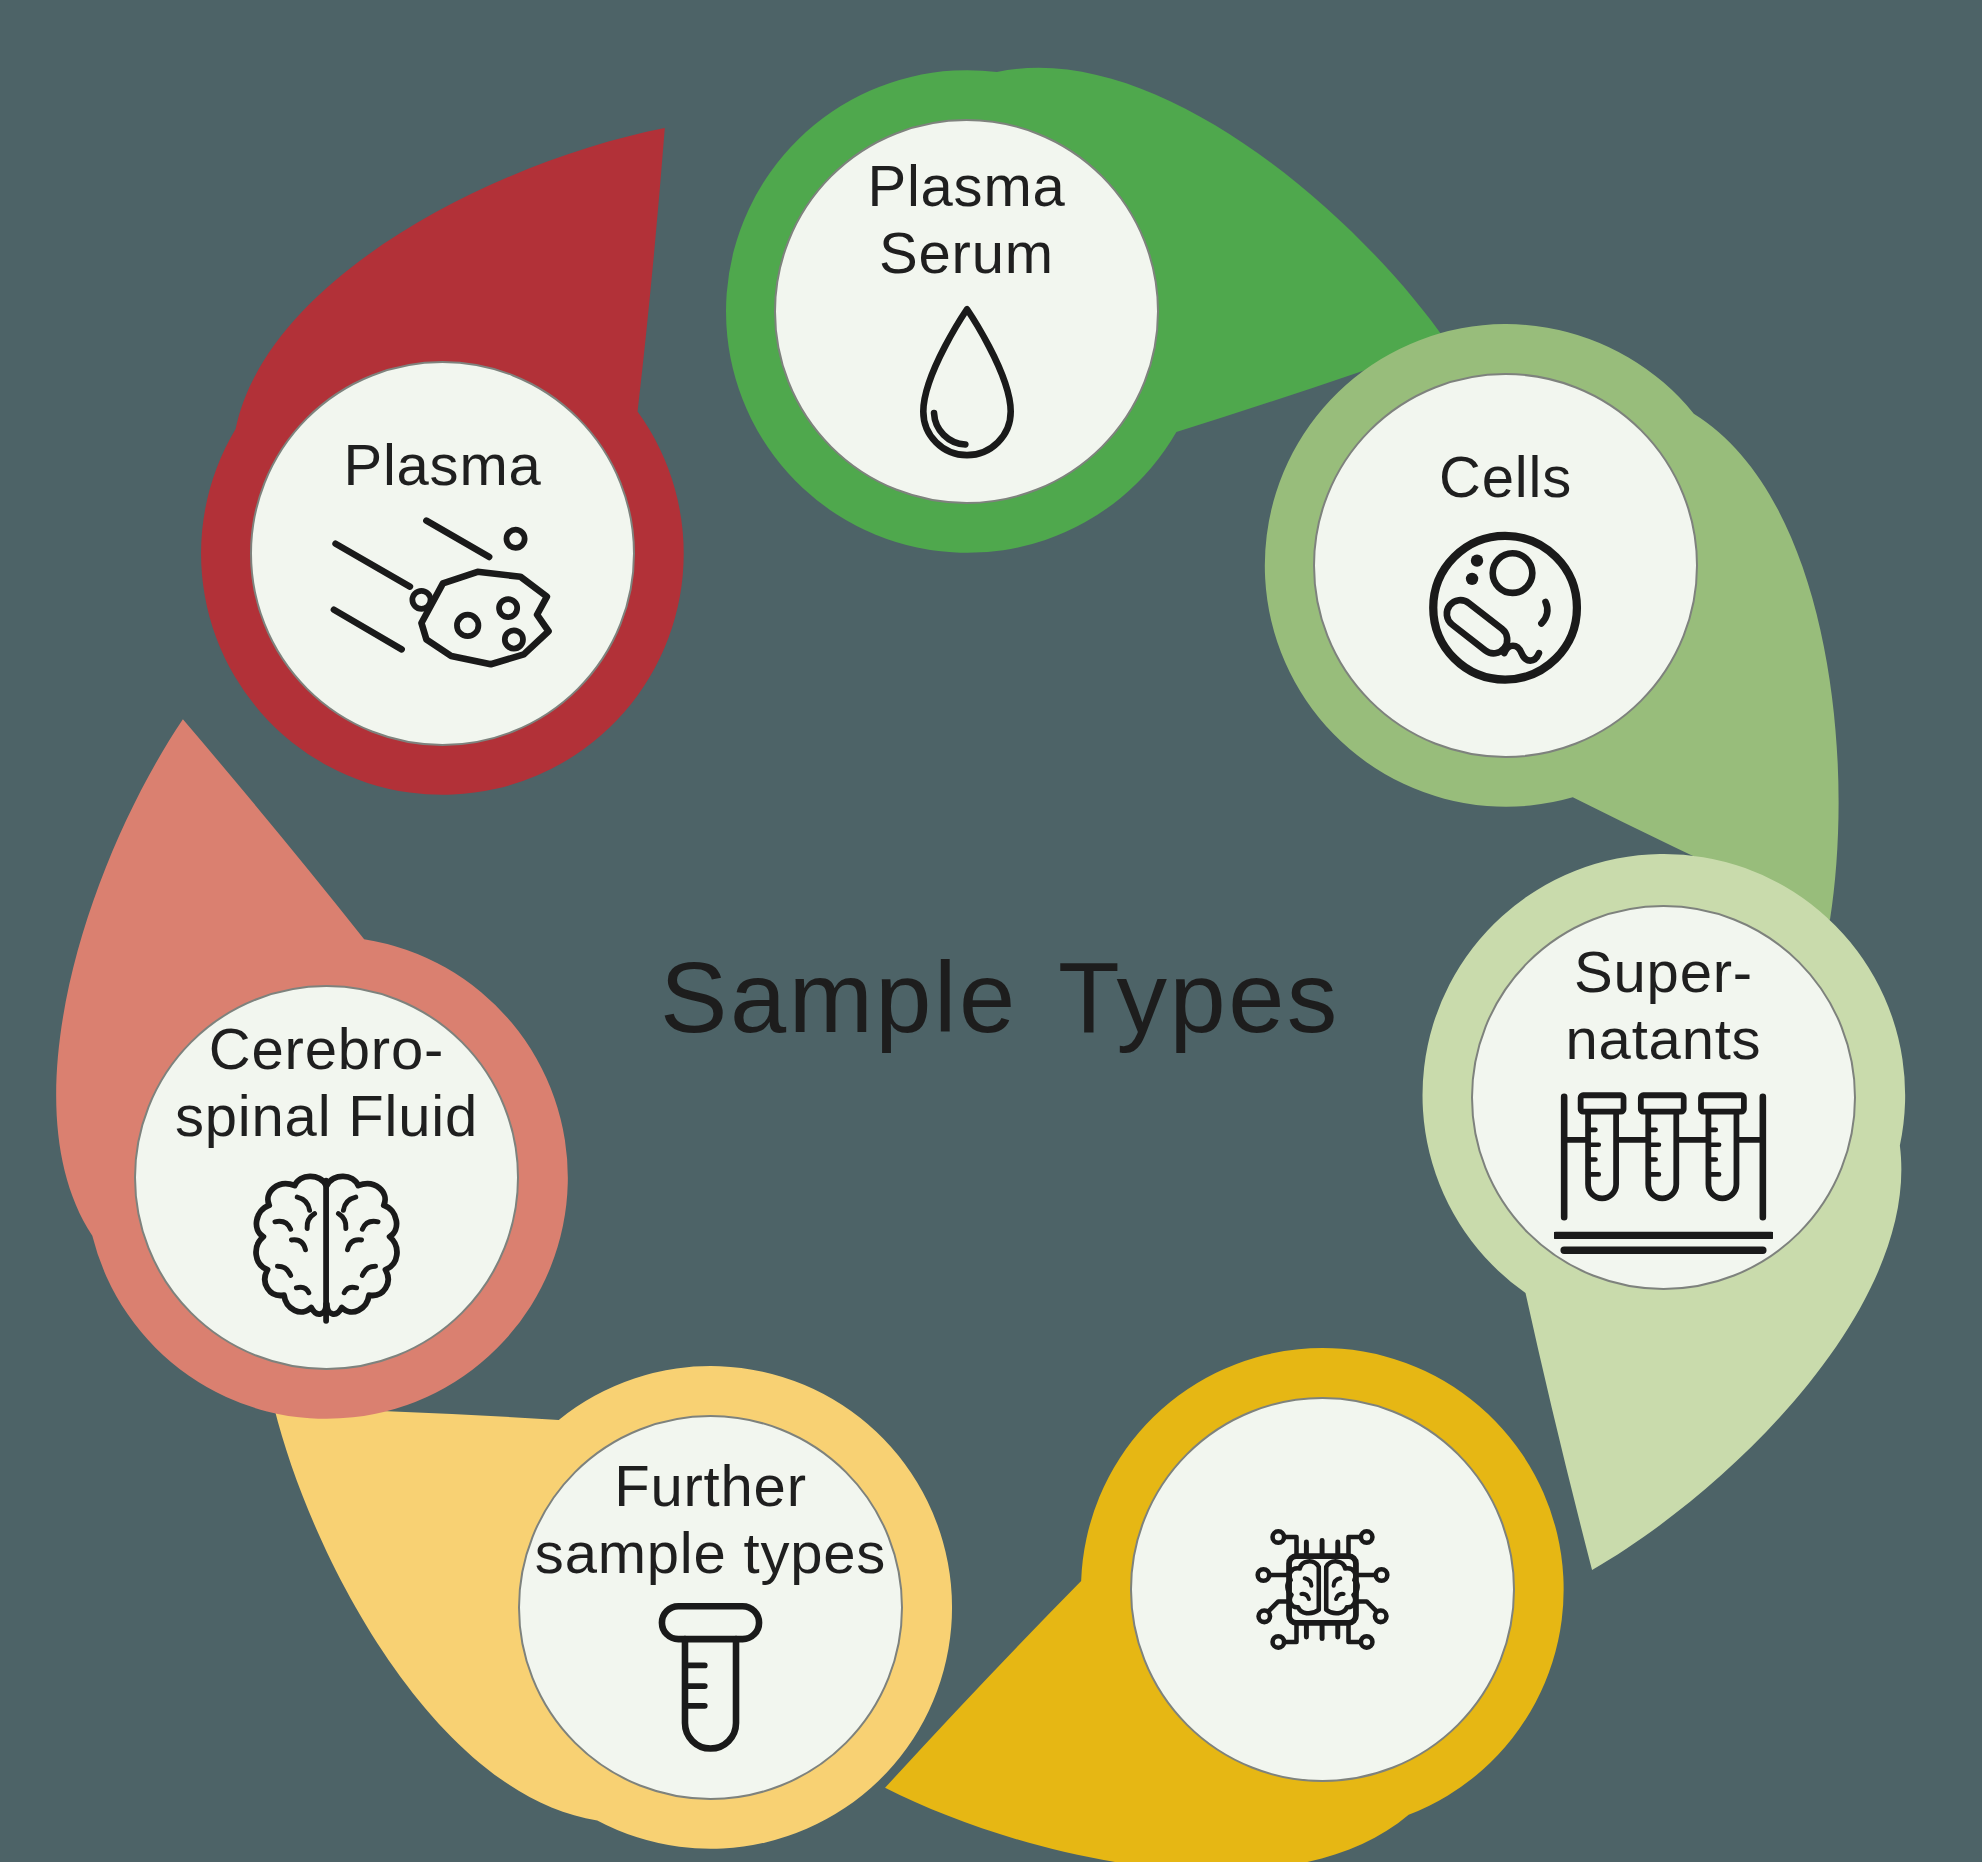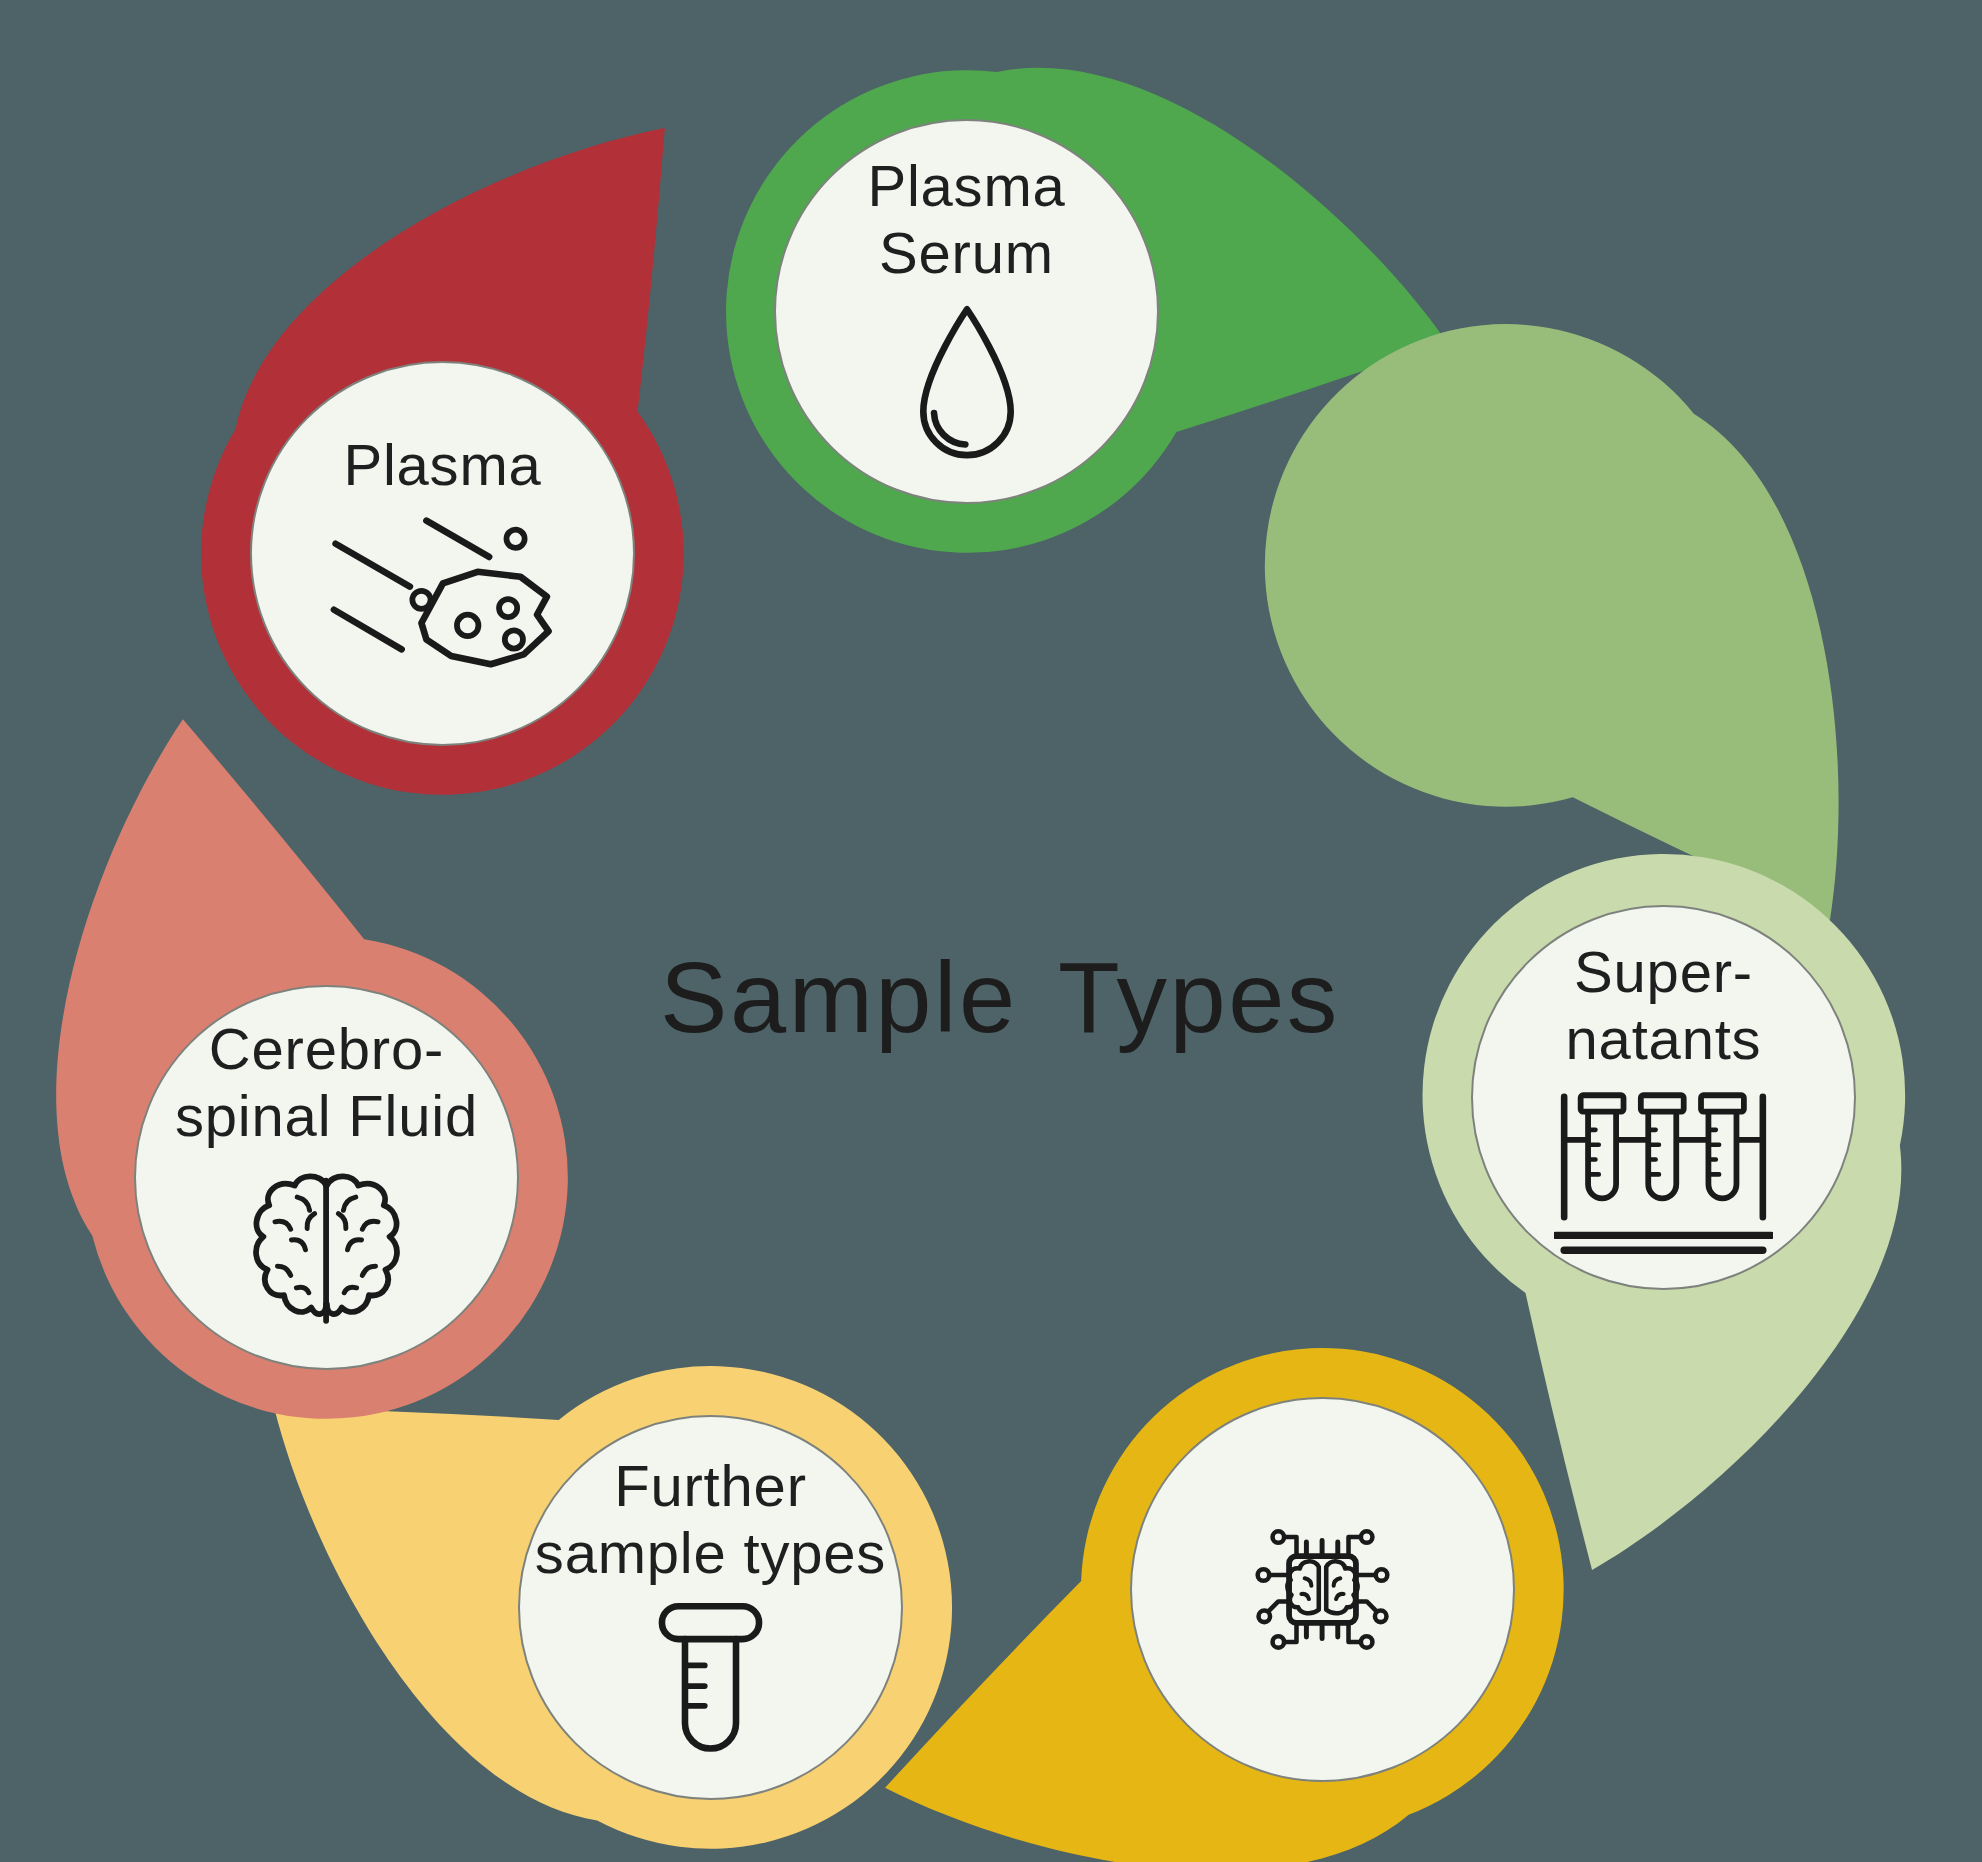--- a/index.html
+++ b/index.html
@@ -49,20 +49,32 @@
 
   <div class="node" style="left:774px;top:119px">
     <div class="label">Plasma
 Serum</div>
     <svg class="icon" width="116" height="169" viewBox="0 0 140 205">
       <path d="M 70 10 C 70 10 17 88 17 134 A 53 53 0 0 0 123 134 C 123 88 70 10 70 10 Z" stroke-width="8"></path>
       <path d="M 30 136 A 40 40 0 0 0 68 174" stroke-width="8"></path>
     </svg>
   </div>
 
+  <div class="node" style="left:1313px;top:373px">
+    <div class="label">Cells</div>
+    <svg class="icon" width="161" height="161" viewBox="0 0 195 195">
+      <circle cx="97" cy="99" r="87" stroke-width="10"></circle>
+      <circle cx="106" cy="57" r="24" stroke-width="8"></circle>
+      <circle class="fill" cx="63" cy="42" r="7.5"></circle>
+      <circle class="fill" cx="57" cy="64" r="7.5"></circle>
+      <rect x="21" y="105.5" width="84" height="33" rx="16.5" stroke-width="8" transform="rotate(38 63 122)"></rect>
+      <path d="M 146 92 a 22 22 0 0 1 -5 26" stroke-width="8"></path>
+      <path d="M 96 154 c 5 -12 16 -12 21 0 c 5 12 16 12 21 0" stroke-width="8"></path>
+    </svg>
+  </div>
 
   <div class="node" style="left:1471px;top:905px">
     <div class="label">Super-
 natants</div>
     <svg class="icon" width="219" height="169" viewBox="0 0 265 205">
       <path d="M 12 64 H 253" stroke-width="7"></path>
       <g>
         <path class="bgfill" d="M 41 30 V 118 A 17 17 0 0 0 75 118 V 30" stroke-width="7"></path>
         <rect class="bgfill" x="32" y="10" width="52" height="20" rx="3" stroke-width="7"></rect>
         <path d="M 41 52 H 50 M 41 70 H 54 M 41 88 H 50 M 41 106 H 54" stroke-width="5.5"></path>

